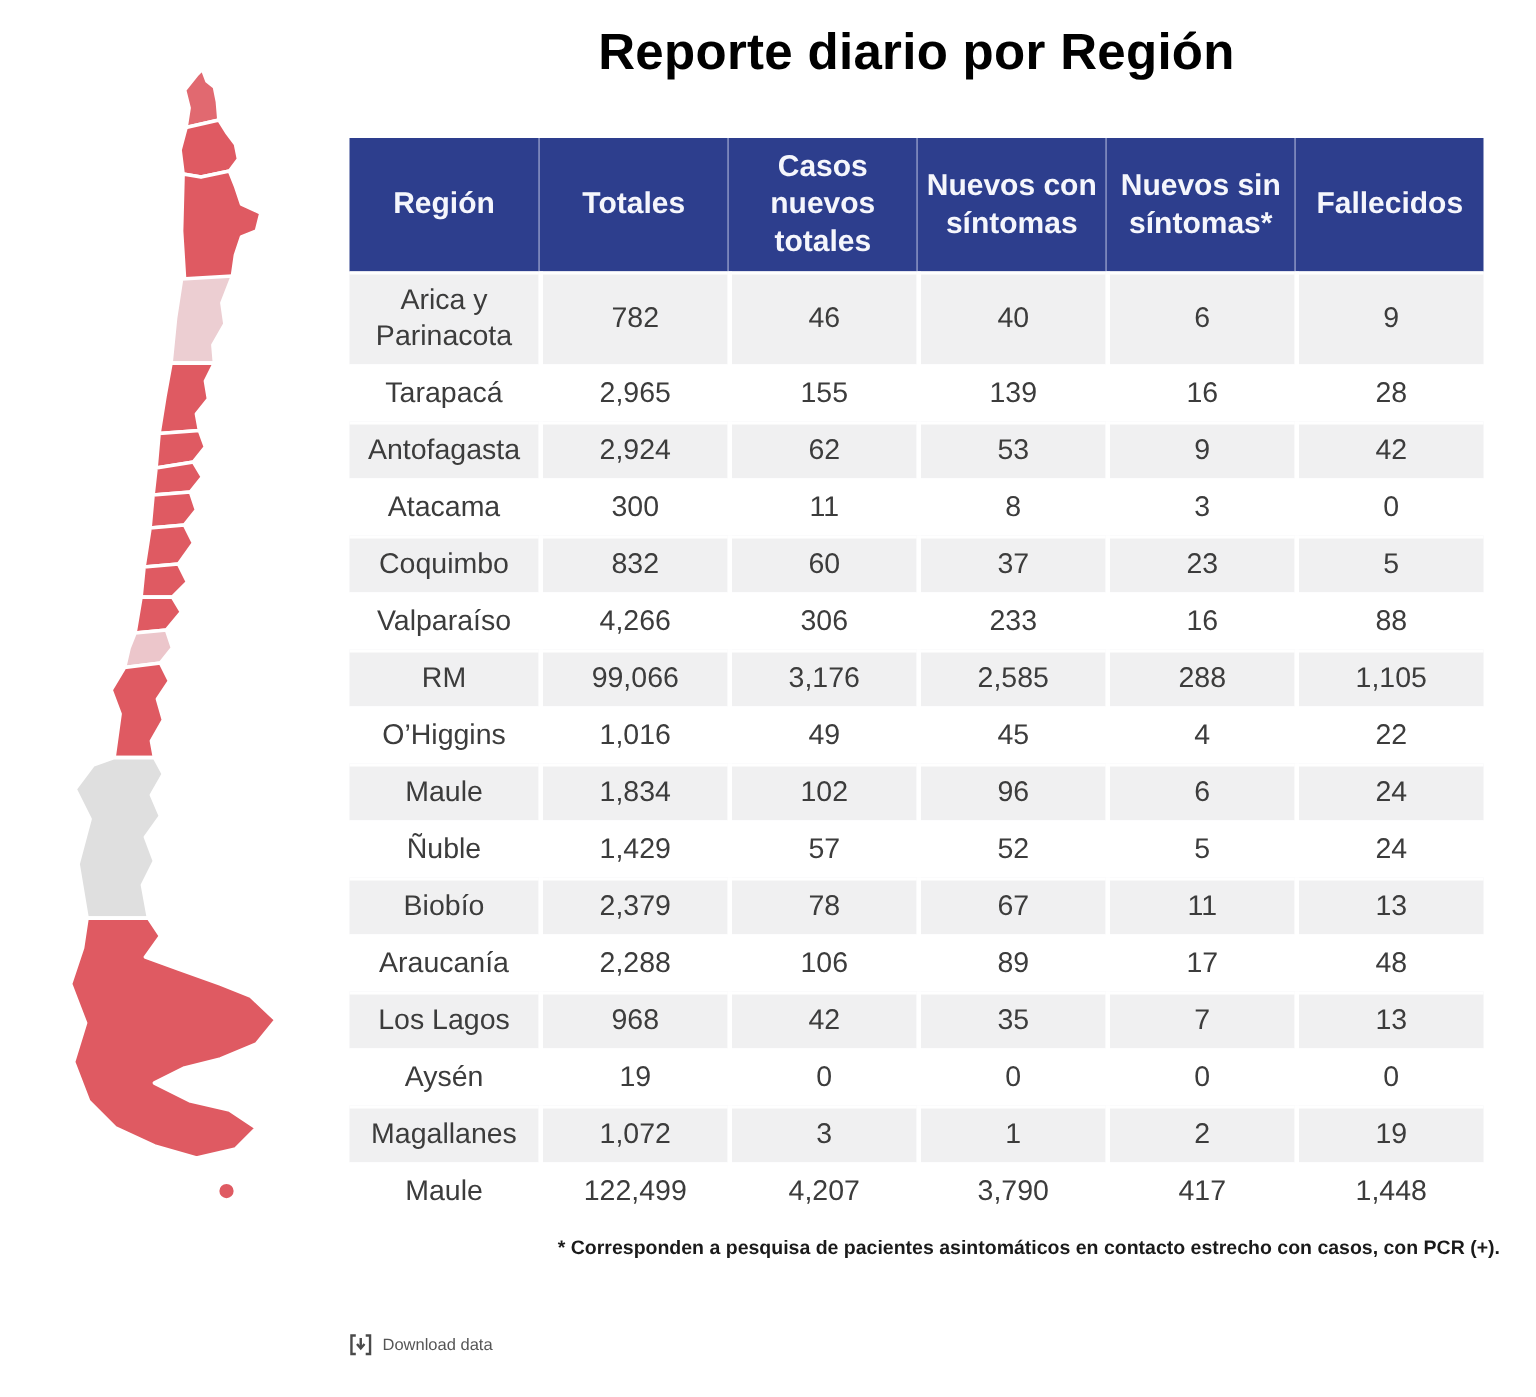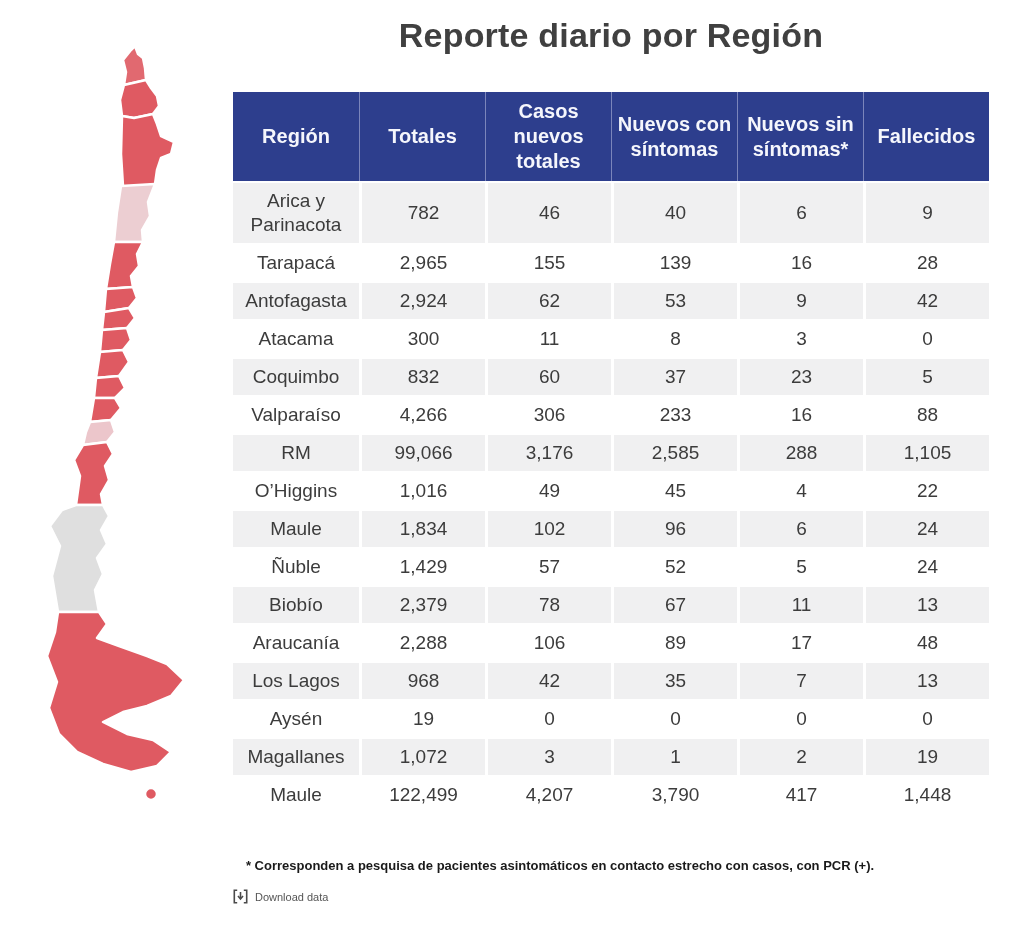--- a/index.html
+++ b/index.html
@@ -1,40 +1,40 @@
 <!DOCTYPE html>
 <html><head>
 <meta charset="utf-8">
 <style>
   html,body{margin:0;padding:0;background:#ffffff;}
   .page{position:relative;width:1024px;height:931px;background:#ffffff;overflow:hidden;
         font-family:"Liberation Sans", sans-serif;}
 
   
   .title{position:absolute;left:233px;top:16px;width:756px;text-align:center;
-         font-size:34px;font-weight:bold;color:#404040;letter-spacing:0.2px;}
+         font-size:34px;font-weight:bold;color:#000000;letter-spacing:0.2px;}
 
   
   .map-wrap{position:absolute;left:38px;top:44px;width:172px;height:772px;}
 
   
   .table-wrap{position:absolute;left:233px;top:92px;width:758px;}
   table.report{border-collapse:separate;border-spacing:0;table-layout:fixed;width:756px;}
   table.report th{background:#2d3e8d;color:#f5f6fc;font-weight:bold;font-size:20px;
                   line-height:25px;text-align:center;vertical-align:middle;
                   padding:7px 5px;border-left:1px solid #7b85bb;height:72px;}
   table.report th:first-child{border-left:none;}
   table.report td{font-size:19px;line-height:24px;color:#3c3c3c;text-align:center;
                   vertical-align:middle;padding:6px 5px;background:#ffffff;
                   border-left:3px solid #ffffff;border-top:2px solid #ffffff;}
   table.report td:first-child{border-left:none;}
   table.report tbody tr:nth-child(odd) td{background:#f0f0f1;}
 
   
-  .footnote{position:absolute;left:120px;top:858px;width:880px;text-align:center;
+  .footnote{position:absolute;left:120px;top:824px;width:880px;text-align:right;
             font-size:13px;font-weight:bold;color:#1a1a1a;}
 
   
   .download{position:absolute;left:233px;top:889px;display:flex;align-items:center;
             gap:7px;cursor:pointer;text-decoration:none;}
   .download .dl-label{font-size:11px;color:#555555;}
 </style>
 </head>
 <body>
 

